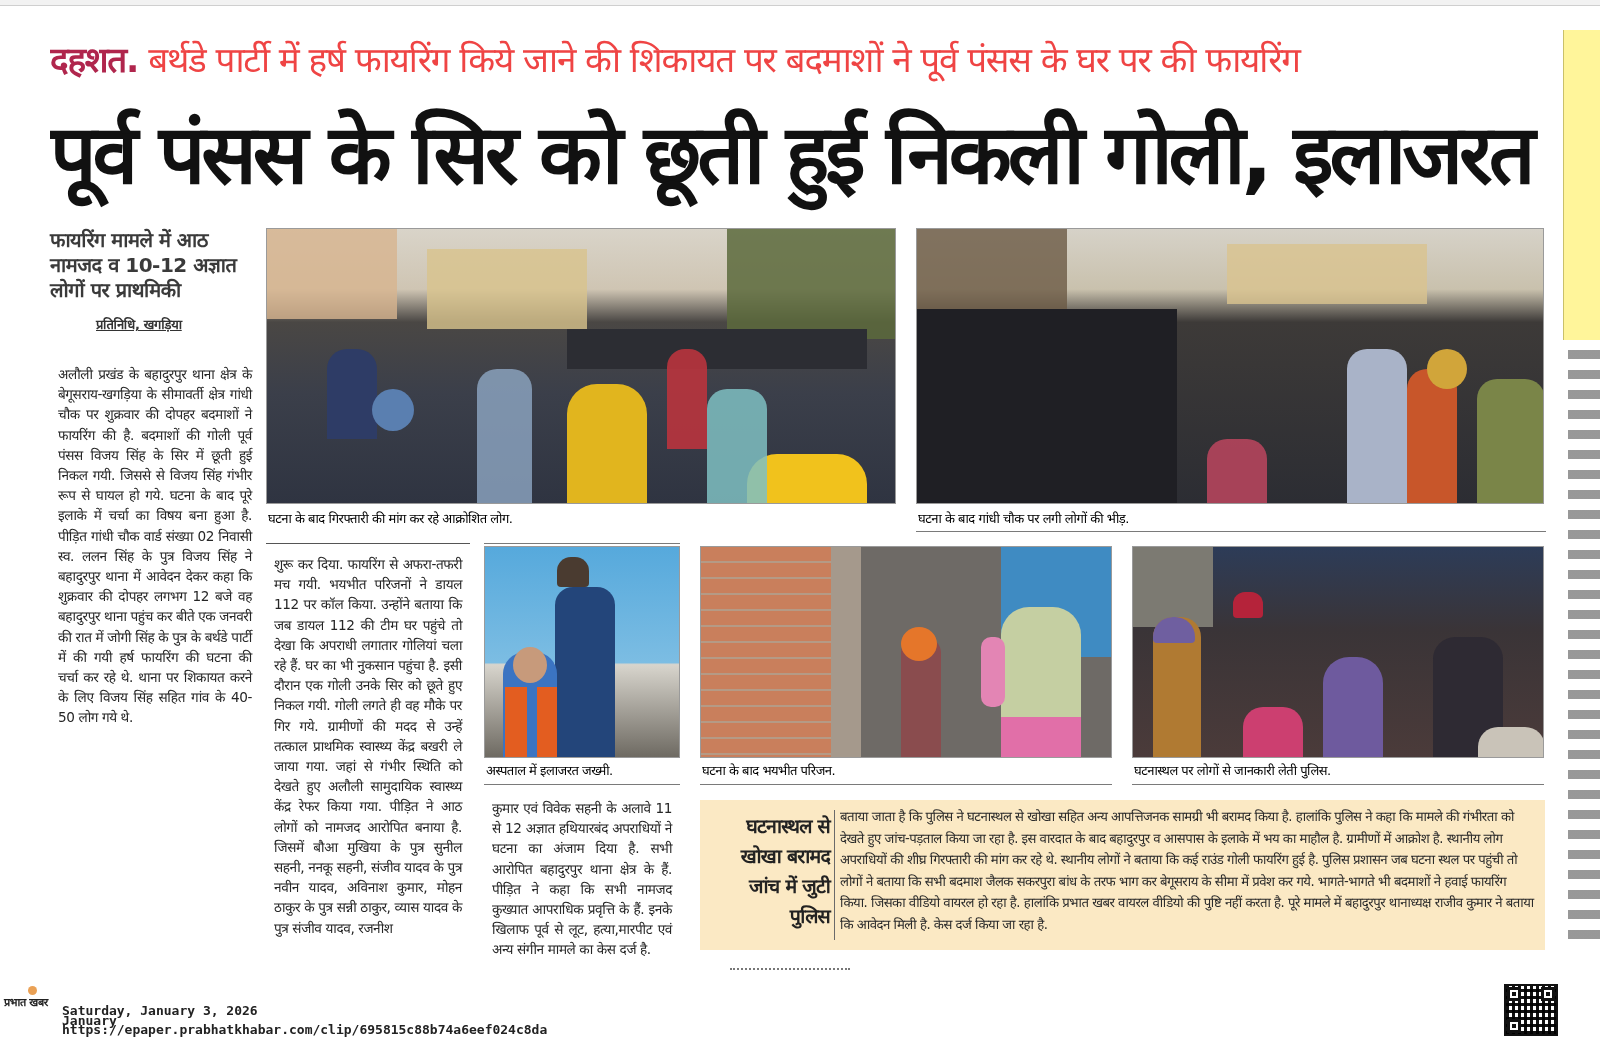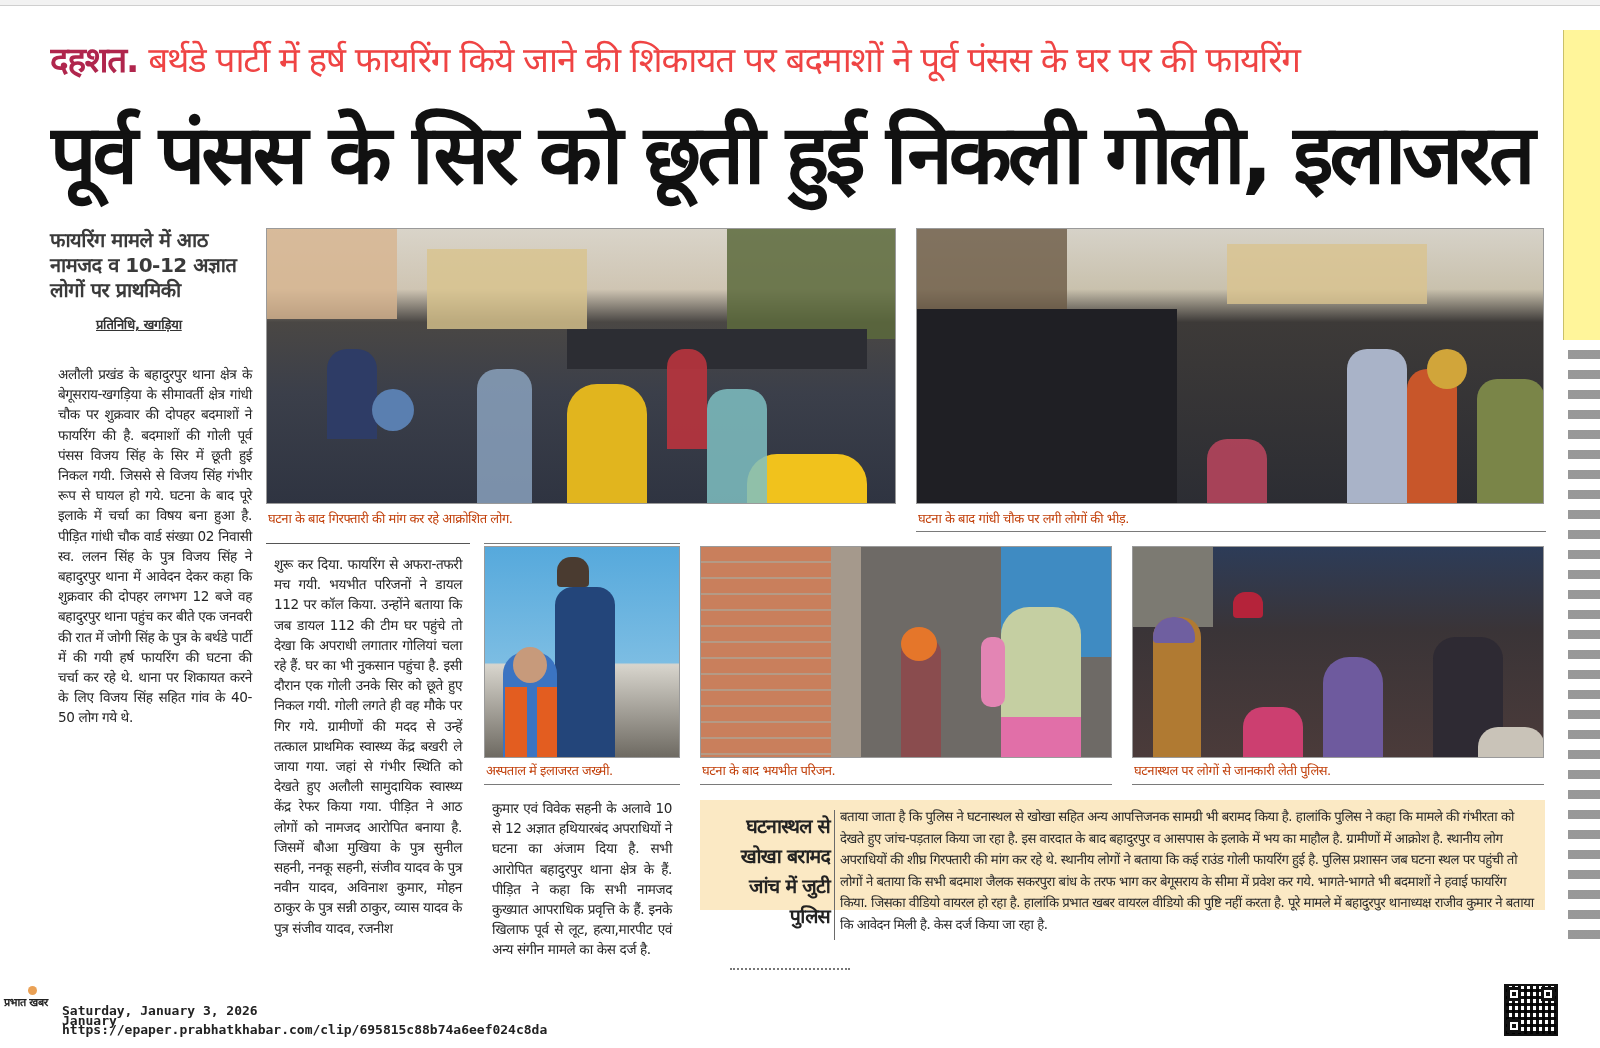--- a/index.html
+++ b/index.html
@@ -23,25 +23,25 @@
   .col { position: absolute; font-size: 13.6px; line-height: 20.2px; color: #262626; text-align: justify; letter-spacing: -0.4px; }
   .col p { margin: 8px; }
   .col .bold-lead { font-weight: bold; color: #1a1a1a; }
   .col1 { left: 50px; top: 356px; width: 210px; }
   .col2 { left: 266px; top: 543px; width: 204px; border-top: 1px solid #555; padding-top: 2px; }
   .col3 { left: 484px; top: 790px; width: 196px; }
 
   
   .photo { position: absolute; overflow: hidden; border: 1px solid #9a9a9a; }
   .photo .layer { position: absolute; }
-  .caption { position: absolute; font-size: 13px; line-height: 18px; color: #c2410c; letter-spacing: -0.5px; white-space: nowrap; }
+  .caption { position: absolute; font-size: 13px; line-height: 18px; color: #000000; letter-spacing: -0.5px; white-space: nowrap; }
   .cap-rule { position: absolute; height: 1px; background: #7a7a7a; }
 
   
-  .infobox { position: absolute; left: 700px; top: 800px; width: 845px; height: 110px; background: #fbe9c4; }
+  .infobox { position: absolute; left: 700px; top: 800px; width: 845px; height: 150px; background: #fbe9c4; }
   .infobox-head { position: absolute; left: 12px; top: 12px; width: 118px; text-align: right; font-weight: bold; font-size: 19.5px; line-height: 30px; color: #222; letter-spacing: -0.8px; }
   .infobox-divider { position: absolute; left: 134px; top: 10px; width: 1px; height: 130px; background: #6a6a6a; }
   .infobox-body { position: absolute; left: 140px; top: 6px; width: 696px; font-size: 13.2px; line-height: 21.5px; color: #2a2a2a; letter-spacing: -0.5px; }
 
   
   .footer-logo { position: absolute; left: 4px; top: 994px; font-weight: bold; font-size: 11px; color: #222; letter-spacing: -0.4px; }
   .footer-logo .dot { display: inline-block; width: 9px; height: 9px; border-radius: 50%; background: #e58a2a; position: absolute; left: 24px; top: -8px; opacity: 0.8; }
   .footer-meta { position: absolute; left: 62px; top: 1006px; font-family: "DejaVu Sans Mono", monospace; font-size: 13px; line-height: 9.5px; color: #222; font-weight: bold; white-space: nowrap; }
   .qr { position: absolute; left: 1504px; top: 984px; width: 54px; height: 52px; border: 2px solid #111; background:
         repeating-linear-gradient(90deg, #111 0 3px, #fff 3px 6px),
@@ -72,21 +72,21 @@
 
 <div class="col col1">
   <p>अलौली प्रखंड के बहादुरपुर थाना क्षेत्र के बेगूसराय-खगड़िया के सीमावर्ती क्षेत्र गांधी चौक पर शुक्रवार की दोपहर बदमाशों ने फायरिंग की है. बदमाशों की गोली पूर्व पंसस विजय सिंह के सिर में छूती हुई निकल गयी. जिससे से विजय सिंह गंभीर रूप से घायल हो गये. घटना के बाद पूरे इलाके में चर्चा का विषय बना हुआ है. पीड़ित गांधी चौक वार्ड संख्या 02 निवासी स्व. ललन सिंह के पुत्र विजय सिंह ने बहादुरपुर थाना में आवेदन देकर कहा कि शुक्रवार की दोपहर लगभग 12 बजे वह बहादुरपुर थाना पहुंच कर बीते एक जनवरी की रात में जोगी सिंह के पुत्र के बर्थडे पार्टी में की गयी हर्ष फायरिंग की घटना की चर्चा कर रहे थे. थाना पर शिकायत करने के लिए विजय सिंह सहित गांव के 40-50 लोग गये थे.</p>
 </div>
 
 <div class="col col2">
   <p>शुरू कर दिया. फायरिंग से अफरा-तफरी मच गयी. भयभीत परिजनों ने डायल 112 पर कॉल किया. उन्होंने बताया कि जब डायल 112 की टीम घर पहुंचे तो देखा कि अपराधी लगातार गोलियां चला रहे हैं. घर का भी नुकसान पहुंचा है. इसी दौरान एक गोली उनके सिर को छूते हुए निकल गयी. गोली लगते ही वह मौके पर गिर गये. ग्रामीणों की मदद से उन्हें तत्काल प्राथमिक स्वास्थ्य केंद्र बखरी ले जाया गया. जहां से गंभीर स्थिति को देखते हुए अलौली सामुदायिक स्वास्थ्य केंद्र रेफर किया गया. पीड़ित ने आठ लोगों को नामजद आरोपित बनाया है. जिसमें बौआ मुखिया के पुत्र सुनील सहनी, ननकू सहनी, संजीव यादव के पुत्र नवीन यादव, अविनाश कुमार, मोहन ठाकुर के पुत्र सन्नी ठाकुर, व्यास यादव के पुत्र संजीव यादव, रजनीश</p>
 </div>
 
 <div class="col col3">
-  <p>कुमार एवं विवेक सहनी के अलावे 10 से 12 अज्ञात हथियारबंद अपराधियों ने घटना का अंजाम दिया है. सभी आरोपित बहादुरपुर थाना क्षेत्र के हैं. पीड़ित ने कहा कि सभी नामजद कुख्यात आपराधिक प्रवृत्ति के हैं. इनके खिलाफ पूर्व से लूट, हत्या,मारपीट एवं अन्य संगीन मामले का केस दर्ज है.</p>
+  <p>कुमार एवं विवेक सहनी के अलावे 11 से 12 अज्ञात हथियारबंद अपराधियों ने घटना का अंजाम दिया है. सभी आरोपित बहादुरपुर थाना क्षेत्र के हैं. पीड़ित ने कहा कि सभी नामजद कुख्यात आपराधिक प्रवृत्ति के हैं. इनके खिलाफ पूर्व से लूट, हत्या,मारपीट एवं अन्य संगीन मामले का केस दर्ज है.</p>
 </div>
 
 <div class="photo" style="left:266px;top:228px;width:630px;height:276px;background:linear-gradient(180deg,#d9d4c9 0%,#cfc5b3 22%,#4a4744 34%,#3b3f4a 60%,#2f3441 100%);">
   <div class="layer" style="left:0;top:0;width:130px;height:90px;background:#d7b48f;opacity:.8;"></div>
   <div class="layer" style="left:160px;top:20px;width:160px;height:80px;background:#d8c38c;opacity:.8;"></div>
   <div class="layer" style="left:460px;top:0;width:170px;height:110px;background:#5c6a3c;opacity:.85;"></div>
   <div class="layer" style="left:300px;top:100px;width:300px;height:40px;background:#2c2d33;"></div>
   <div class="layer" style="left:300px;top:155px;width:80px;height:120px;background:#e1b51e;border-radius:30px 30px 0 0;"></div>
   <div class="layer" style="left:480px;top:225px;width:120px;height:51px;background:#f1c21c;border-radius:30px 30px 0 0;"></div>
   <div class="layer" style="left:60px;top:120px;width:50px;height:90px;background:#2e3c66;border-radius:20px 20px 0 0;"></div>

